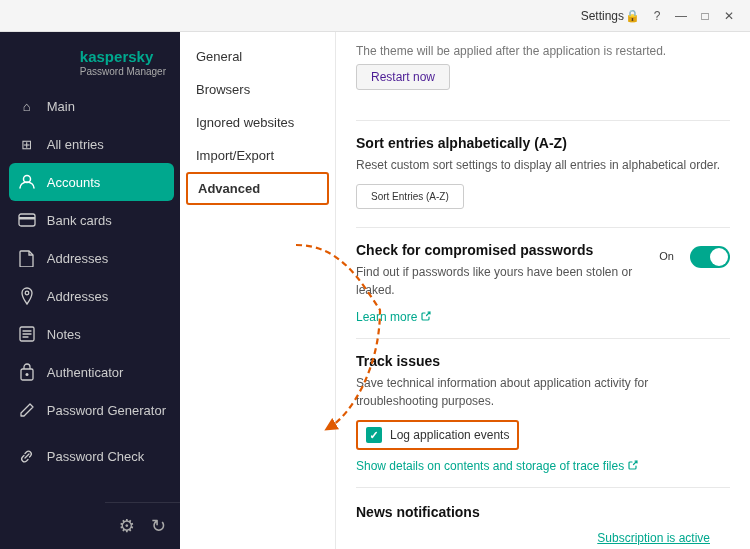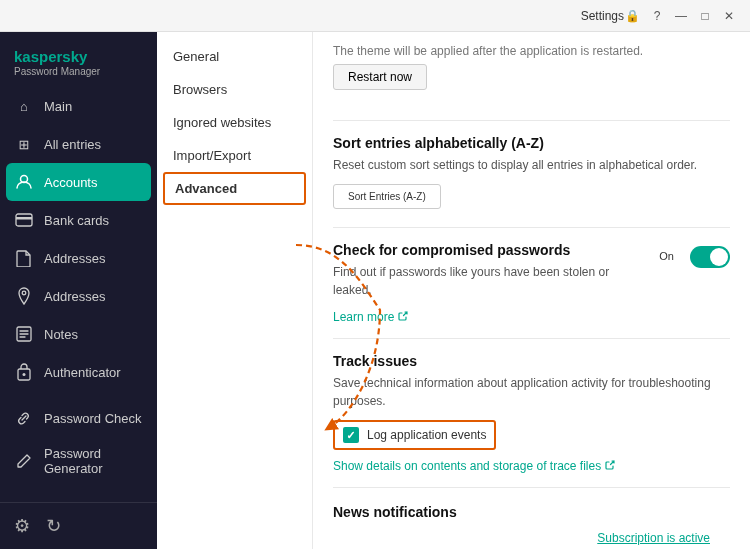--- a/index.html
+++ b/index.html
@@ -13,23 +13,24 @@
     }
     .title-bar-title { font-size: 12px; color: #333; }
     .title-bar-controls { display: flex; gap: 6px; align-items: center; }
     .title-bar-btn { width: 18px; height: 18px; display: flex; align-items: center; justify-content: center; cursor: pointer; font-size: 12px; color: #555; background: none; border: none; }
 
     
     .app-body { display: flex; flex: 1; overflow: hidden; }
 
     
     .sidebar {
-      width: 157px; background: #1a1a2e; flex-shrink: 0;
+      width: 180px; background: #1a1a2e; flex-shrink: 0;
       display: flex; flex-direction: column; color: #fff;
       overflow-y: auto;
+      align-items: flex-end;
     }
     .sidebar-logo { padding: 16px 14px 10px; }
     .sidebar-logo-title { font-size: 15px; font-weight: 700; color: #00a88e; line-height: 1.2; }
     .sidebar-logo-sub { font-size: 10px; color: #aaa; }
 
     .sidebar-nav { flex: 1; }
     .sidebar-item {
       display: flex; align-items: center; gap: 10px;
       padding: 9px 14px; cursor: pointer; color: #ccc; font-size: 13px;
       transition: background 0.15s;
@@ -60,21 +61,21 @@
     .main-content {
       flex: 1; overflow-y: auto; padding: 0 20px 20px;
       background: #fff;
     }
 
     .restart-notice {
       font-size: 12px; color: #777; padding: 12px 0 6px;
     }
     .restart-btn {
       display: inline-block; padding: 5px 14px; border: 1px solid #ccc;
-      border-radius: 3px; font-size: 12px; color: #000000; cursor: pointer;
+      border-radius: 3px; font-size: 12px; color: #4c1d95; cursor: pointer;
       background: #f5f5f5; margin-bottom: 16px;
     }
 
     .divider { border: none; border-top: 1px solid #e8e8e8; margin: 14px 0; }
 
     .section-title { font-size: 14px; font-weight: 600; color: #111; margin-bottom: 5px; }
     .section-desc { font-size: 12px; color: #555; margin-bottom: 10px; line-height: 1.5; }
 
     .sort-btn {
       display: inline-block; padding: 6px 14px; border: 1px solid #ccc;
@@ -205,36 +206,36 @@
       <div class="sidebar-item">
         <span class="icon">
           <svg width="16" height="18" viewBox="0 0 16 18" fill="none">
             <rect x="2" y="6" width="12" height="11" rx="1.5" stroke="#ccc" stroke-width="1.3"></rect>
             <path d="M5 6V4a3 3 0 016 0v2" stroke="#ccc" stroke-width="1.3"></path>
             <circle cx="8" cy="11.5" r="1.5" fill="#ccc"></circle>
           </svg>
         </span>
         <span>Authenticator</span>
       </div>
+      <div class="sidebar-item">
+        <span class="icon">
+          <svg width="16" height="16" viewBox="0 0 16 16" fill="none">
+            <path d="M11 2l3 3L5 14H2v-3L11 2z" stroke="#ccc" stroke-width="1.3" stroke-linejoin="round"></path>
+          </svg>
+        </span>
+        <span>Password Generator</span>
+      </div>
       <div class="sidebar-item" style="margin-top:8px;">
         <span class="icon">
           <svg width="16" height="16" viewBox="0 0 16 16" fill="none">
             <path d="M6 10l4-4M5 7.5l-1.5 1.5a2.83 2.83 0 004 4L9 11.5" stroke="#ccc" stroke-width="1.3" stroke-linecap="round"></path>
             <path d="M10.5 9l1-1a2.83 2.83 0 00-4-4L6 5.5" stroke="#ccc" stroke-width="1.3" stroke-linecap="round"></path>
           </svg>
         </span>
         <span>Password Check</span>
-      </div>
-      <div class="sidebar-item">
-        <span class="icon">
-          <svg width="16" height="16" viewBox="0 0 16 16" fill="none">
-            <path d="M11 2l3 3L5 14H2v-3L11 2z" stroke="#ccc" stroke-width="1.3" stroke-linejoin="round"></path>
-          </svg>
-        </span>
-        <span>Password Generator</span>
       </div>
     </nav>
     <div class="sidebar-footer">
       <span class="sidebar-footer-btn">⚙</span>
       <span class="sidebar-footer-btn">↻</span>
     </div>
   </div>
 
   <div class="settings-nav">
     <div class="settings-nav-item">General</div>

